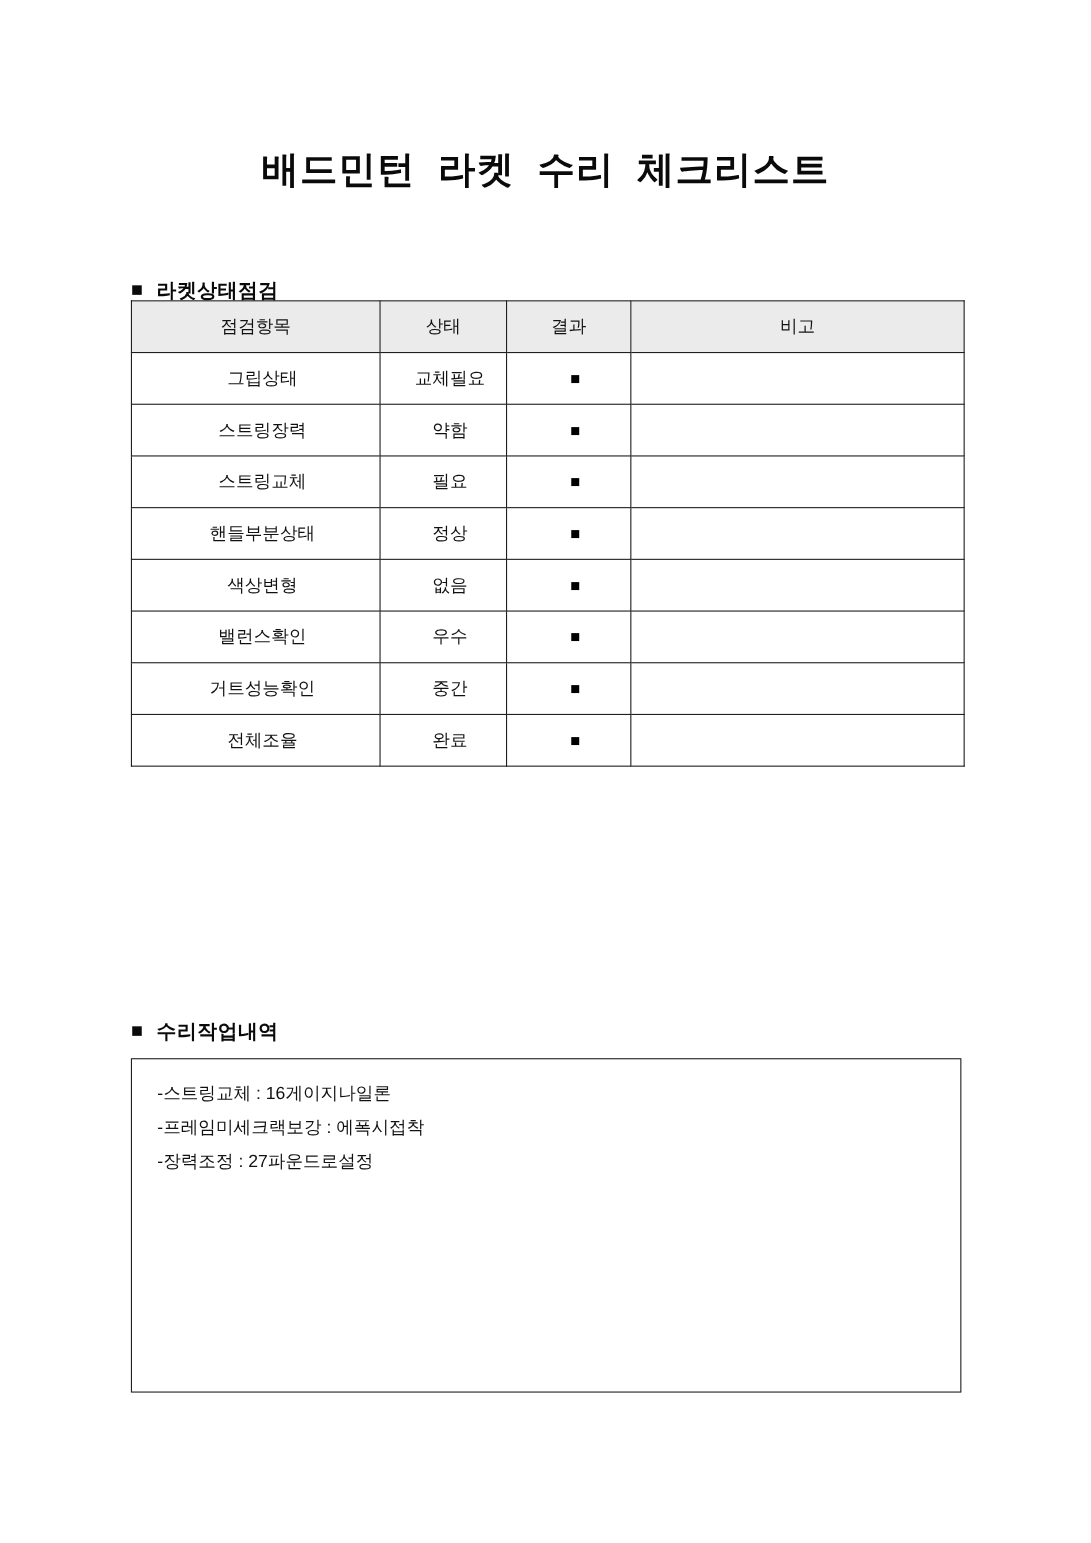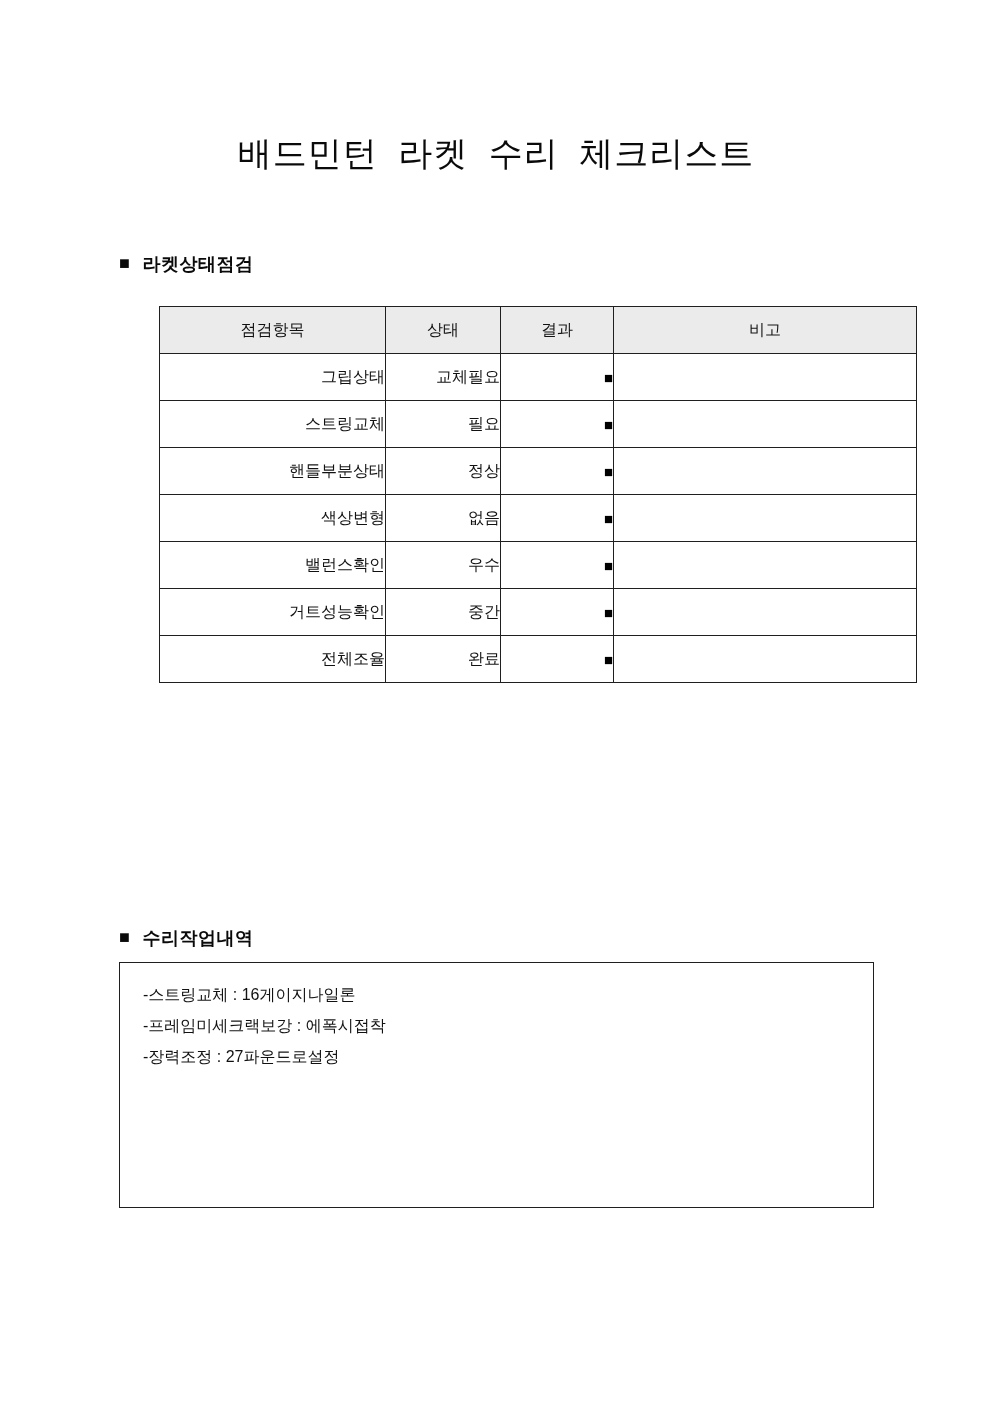--- a/index.html
+++ b/index.html
@@ -17,21 +17,21 @@
     overflow: hidden;
   }
   .doc-title {
     position: absolute;
     top: 131px;
     left: 0;
     width: 100%;
     margin: 0;
     text-align: center;
     font-size: 34px;
-    font-weight: 400;
+    font-weight: 700;
     letter-spacing: 1px;
     word-spacing: 10px;
     color: #0a0a0a;
   }
   .section-heading {
     position: absolute;
     left: 119px;
     display: flex;
     align-items: center;
     font-size: 18px;
@@ -43,66 +43,65 @@
     font-size: 18px;
     margin-right: 12px;
     line-height: 1;
     transform: translateY(-1px);
   }
   .section-heading.s1 { top: 252px; }
   .section-heading.s2 { top: 926px; }
 
   table.check-table {
     position: absolute;
-    top: 306px;
+    top: 273px;
     left: 119px;
     width: 757px;
     border-collapse: collapse;
     table-layout: fixed;
     font-size: 16px;
-    margin-left: 40px;
   }
   table.check-table th,
   table.check-table td {
     border: 1px solid #1f1f1f;
     overflow: hidden;
     white-space: nowrap;
   }
   table.check-table th {
     height: 44px;
     background: #ebebeb;
     font-weight: 400;
     text-align: center;
     color: #111111;
   }
   table.check-table td {
     height: 46px;
     padding: 0 0 0 12px;
-    text-align: right;
+    text-align: center;
     vertical-align: middle;
     color: #111111;
   }
   td.c-result .result-mark {
     display: inline-block;
     font-size: 15px;
     line-height: 1;
     transform: translateY(1px);
     color: #000000;
   }
   .col-item   { width: 226px; }
   .col-status { width: 115px; }
   .col-result { width: 113px; }
   .col-note   { width: 303px; }
 
   .repair-box {
     position: absolute;
     top: 962px;
     left: 119px;
     width: 755px;
-    height: 246px;
+    height: 304px;
     border: 1px solid #1f1f1f;
     box-sizing: border-box;
     padding: 16px 18px 0 23px;
   }
   .repair-line {
     font-size: 16px;
     line-height: 31px;
     color: #111111;
     white-space: pre;
   }
@@ -137,20 +136,28 @@
     <tbody id="check-tbody">
   <tr>
     <td class="c-item">그립상태</td>
     <td class="c-status">교체필요</td>
     <td class="c-result">
       <span class="result-mark">■</span>
     </td>
     <td class="c-note"></td>
   </tr>
 
+  <tr>
+    <td class="c-item">스트링장력</td>
+    <td class="c-status">약함</td>
+    <td class="c-result">
+      <span class="result-mark">■</span>
+    </td>
+    <td class="c-note"></td>
+  </tr>
 
 
   <tr>
     <td class="c-item">스트링교체</td>
     <td class="c-status">필요</td>
     <td class="c-result">
       <span class="result-mark">■</span>
     </td>
     <td class="c-note"></td>
   </tr>

